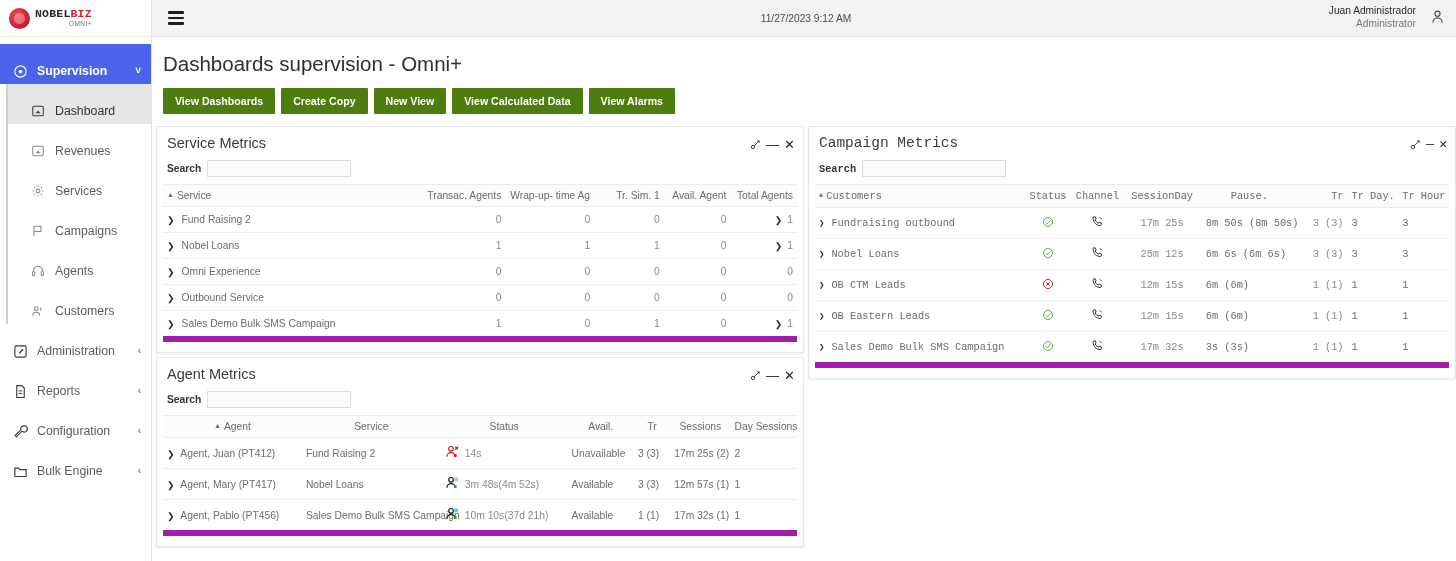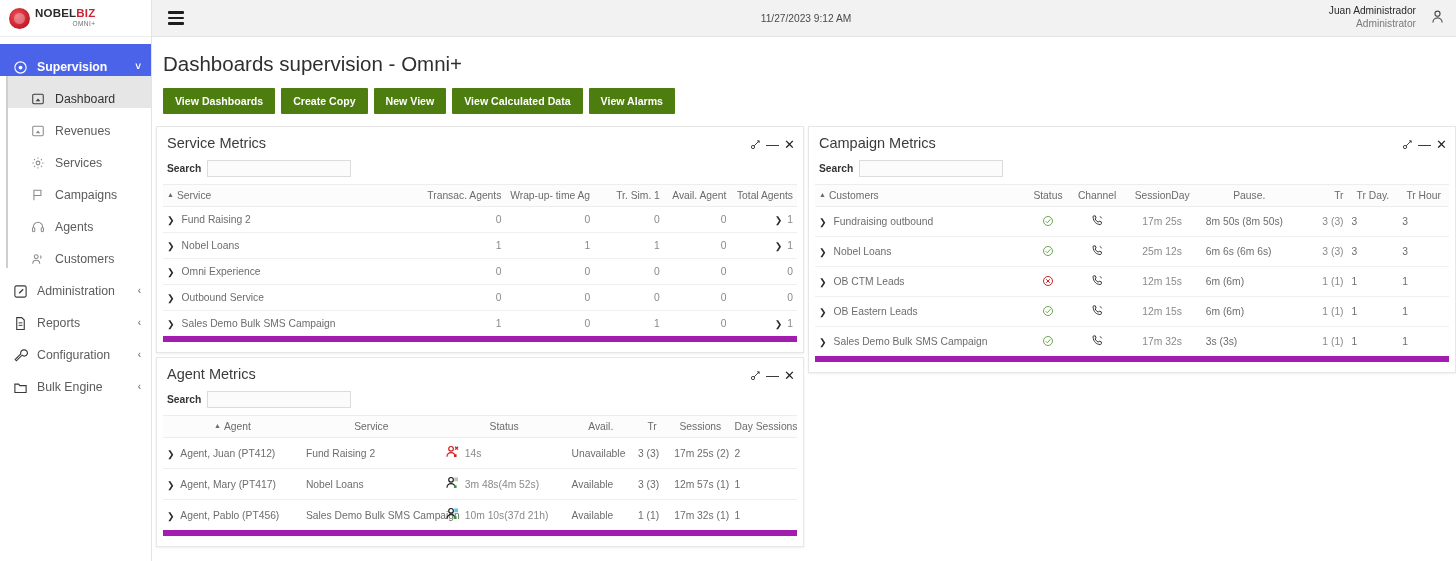--- a/index.html
+++ b/index.html
@@ -26,29 +26,29 @@
   .logo-mark {
     width: 21px; height: 21px; border-radius: 50%;
     background: radial-gradient(circle at 40% 38%, #e8555c 0%, #cf2230 55%, #a8121d 100%);
     position: relative; flex: 0 0 21px;
   }
   .logo-mark:after{
     content:""; position:absolute; left:5px; top:5px; width:11px; height:11px;
     border-radius:50%; background:rgba(255,255,255,.30);
   }
   .logo-text { line-height: 1; padding-bottom: 1px; }
-  .logo-main { font-size: 11.5px; font-weight: bold; letter-spacing: .2px; }
+  .logo-main { font-size: 11.5px; font-weight: bold; letter-spacing: .2px; font-family: Liberation Mono, monospace; }
   .logo-main .b1 { color: #2b2b2b; }
   .logo-main .b2 { color: #cf2230; }
   .logo-sub { font-size: 6.5px; color: #6d6d6d; text-align: right; letter-spacing: .4px; margin-top: 1px; }
 
   .nav { padding-top: 7px; }
   .nav-item {
     display: flex; align-items: center; gap: 9px;
-    height: 32px; padding: 14px 10px 0 12px;
+    height: 40px; padding: 14px 10px 0 12px;
     font-size: 12.3px; color: #5c5c5c; cursor: pointer;
     position: relative;
   }
   .nav-item .ic { width: 16px; height: 16px; flex: 0 0 16px; display:flex; align-items:center; justify-content:center; }
   .nav-item .ic svg { display:block; }
   .nav-item.active {
     background: #4b63e8; color: #ffffff; font-weight: bold;
   }
   .nav-item.sub { padding-left: 22px; font-size: 12.3px; }
   .nav-item.sel { background: #e6e6e6; color:#333; }
@@ -80,21 +80,21 @@
     background: #4d7c0f; color:#fff; border: none;
     font-size: 10.6px; font-weight: bold; font-family: inherit;
     padding: 0 12px; height: 26px; line-height: 26px; cursor:pointer;
     border-radius: 1px;
   }
 
   
   .panels { display: flex; gap: 4px; padding: 0 4px; align-items: flex-start; }
   .col { display:flex; flex-direction: column; gap: 4px; }
   .col-l { width: 648px; flex: 0 0 648px; }
-  .col-r { width: 648px; flex: 0 0 648px; }
+  .col-r { width: 648px; flex: 0 0 648px; font-family: Liberation Mono, monospace; }
   .panel {
     background:#fff; border: 1px solid #e7e7e7;
     box-shadow: 0 1px 2px rgba(0,0,0,.07);
     padding: 6px 6px 10px 6px;
   }
   .panel-head { display:flex; align-items:flex-start; padding: 2px 2px 0 4px; }
   .panel-title { font-size: 14.5px; color:#3b3b3b; }
   .panel-tools { margin-left:auto; display:flex; align-items:center; gap: 5px; padding-top: 4px; }
   .ptool { cursor:pointer; display:flex; align-items:center; }
   .ptool.dash { font-size: 13px; color:#222; line-height: 8px; }

